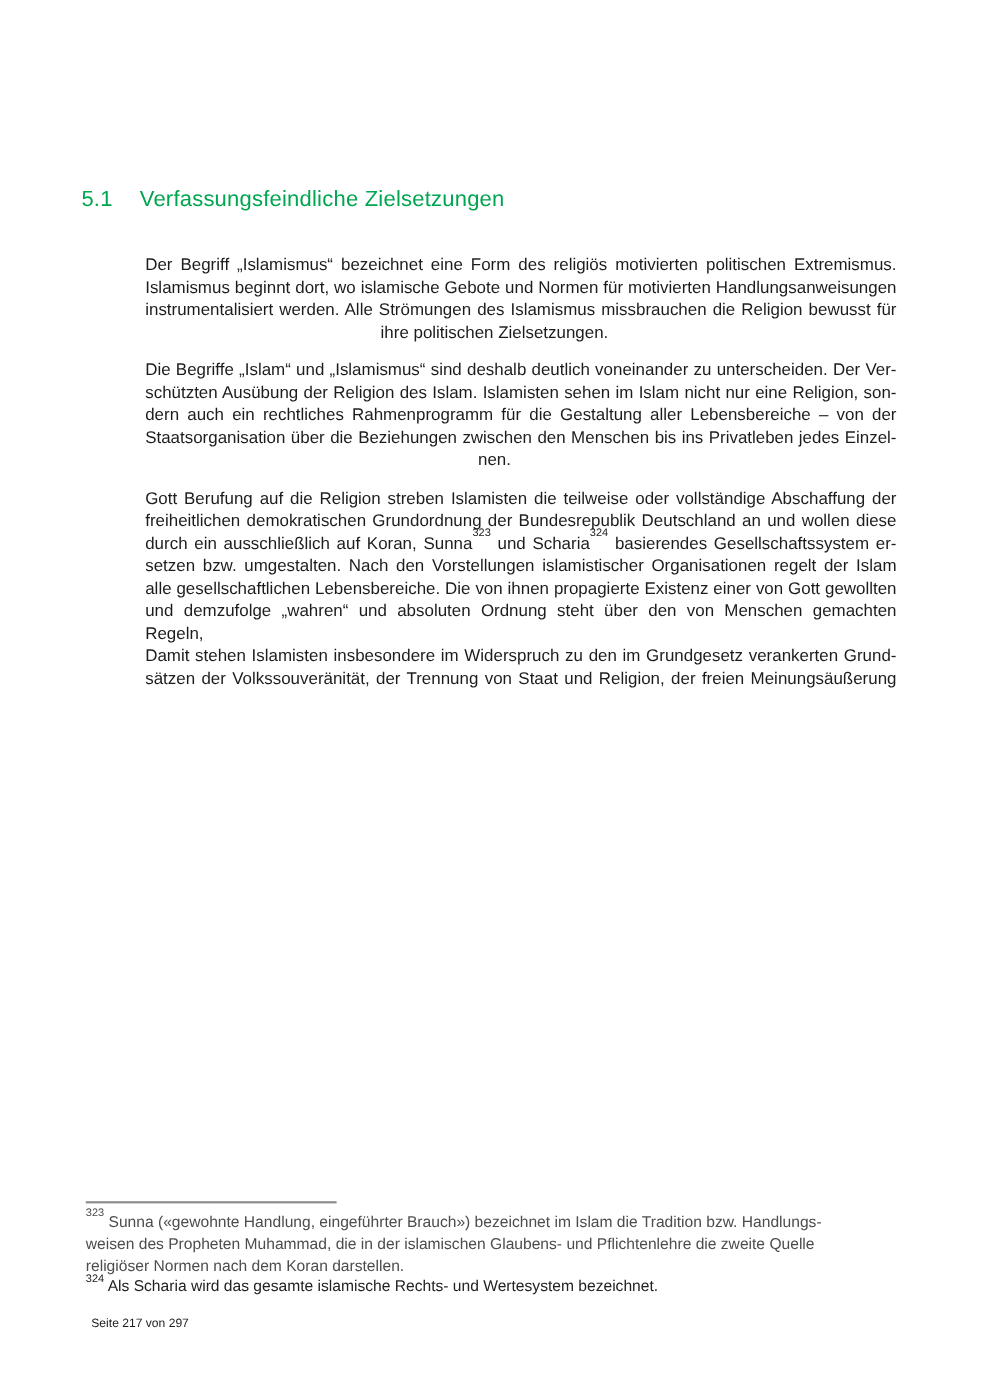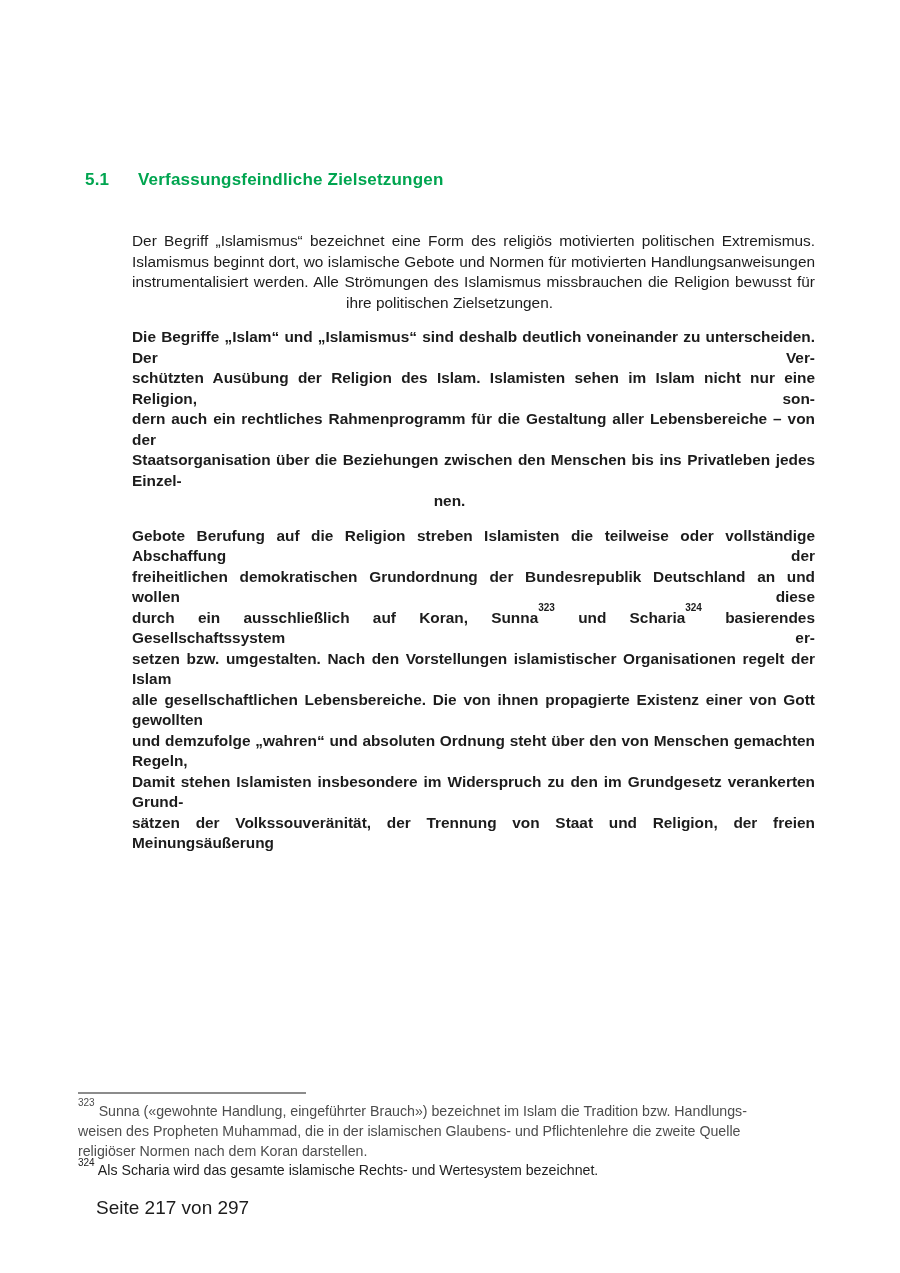--- a/index.html
+++ b/index.html
@@ -11,43 +11,43 @@
     position: relative;
     width: 900px;
     height: 1273px;
     background: #ffffff;
     overflow: hidden;
     font-family: "Liberation Sans", sans-serif;
   }
   .heading {
     position: absolute;
     top: 170px;
-    left: 85px;
+    left: 74px;
     margin: 0;
-    font-size: 17px;
-    font-weight: bold;
+    font-size: 20px;
+    font-weight: normal;
     color: var(--heading, #00A550);
     letter-spacing: 0.2px;
     white-space: nowrap;
   }
   .h-num {
     display: inline-block;
     width: 53px;
   }
   .body-text {
     position: absolute;
     top: 231px;
     left: 84px;
     width: 731px;
     color: var(--body, #1c1c1c);
     font-size: 15.4px;
     line-height: 20.5px;
   }
   .para { margin: 0; }
-  .para + .para { margin-top: 14px; font-weight: bold; }
+  .para + .para { margin-top: 14px; }
   .para + .para.attached { margin-top: 0; }
   .ln { text-align: center; }
   .ln.just {
     text-align: justify;
     text-align-last: justify;
     margin-left: 48px;
   }
   .body-text sup, .fn-ln sup {
     font-size: 10px;
     line-height: 0;
@@ -67,22 +67,22 @@
     width: 228px;
     height: 0;
     border-top: 2px solid var(--divider, #8c8c8c);
     margin-bottom: 8px;
   }
   .footnote.fn-gray { color: var(--footnote, #4d4d4d); }
   .footnote.fn-dark { color: var(--footnote_dark, #222222); }
   .page-footer {
     position: absolute;
     top: 1197px;
-    left: 96px;
-    font-size: 19px;
+    left: 83px;
+    font-size: 11px;
     color: var(--body, #1c1c1c);
   }
 </style>
 </head>
 <body>
 
 <div class="page">
 
   <h1 class="heading">
     <span class="h-num">5.1</span><span class="h-title">Verfassungsfeindliche Zielsetzungen</span>
@@ -96,21 +96,21 @@
         <div class="ln">ihre politischen Zielsetzungen.</div>
       </div>
       <div class="para">
         <div class="ln just">Die Begriffe „Islam“ und „Islamismus“ sind deshalb deutlich voneinander zu unterscheiden. Der Ver-</div>
         <div class="ln just">schützten Ausübung der Religion des Islam. Islamisten sehen im Islam nicht nur eine Religion, son-</div>
         <div class="ln just">dern auch ein rechtliches Rahmenprogramm für die Gestaltung aller Lebensbereiche – von der</div>
         <div class="ln just">Staatsorganisation über die Beziehungen zwischen den Menschen bis ins Privatleben jedes Einzel-</div>
         <div class="ln">nen.</div>
       </div>
       <div class="para">
-        <div class="ln just">Gebote Berufung auf die Religion streben Islamisten die teilweise oder vollständige Abschaffung der</div>
+        <div class="ln just">Gott Berufung auf die Religion streben Islamisten die teilweise oder vollständige Abschaffung der</div>
         <div class="ln just">freiheitlichen demokratischen Grundordnung der Bundesrepublik Deutschland an und wollen diese</div>
         <div class="ln just">durch ein ausschließlich auf Koran, Sunna<sup>323</sup> und Scharia<sup>324</sup> basierendes Gesellschaftssystem er-</div>
         <div class="ln just">setzen bzw. umgestalten. Nach den Vorstellungen islamistischer Organisationen regelt der Islam</div>
         <div class="ln just">alle gesellschaftlichen Lebensbereiche. Die von ihnen propagierte Existenz einer von Gott gewollten</div>
         <div class="ln just">und demzufolge „wahren“ und absoluten Ordnung steht über den von Menschen gemachten Regeln,</div>
       </div>
       <div class="para attached">
         <div class="ln just">Damit stehen Islamisten insbesondere im Widerspruch zu den im Grundgesetz verankerten Grund-</div>
         <div class="ln just">sätzen der Volkssouveränität, der Trennung von Staat und Religion, der freien Meinungsäußerung</div>
       </div>

